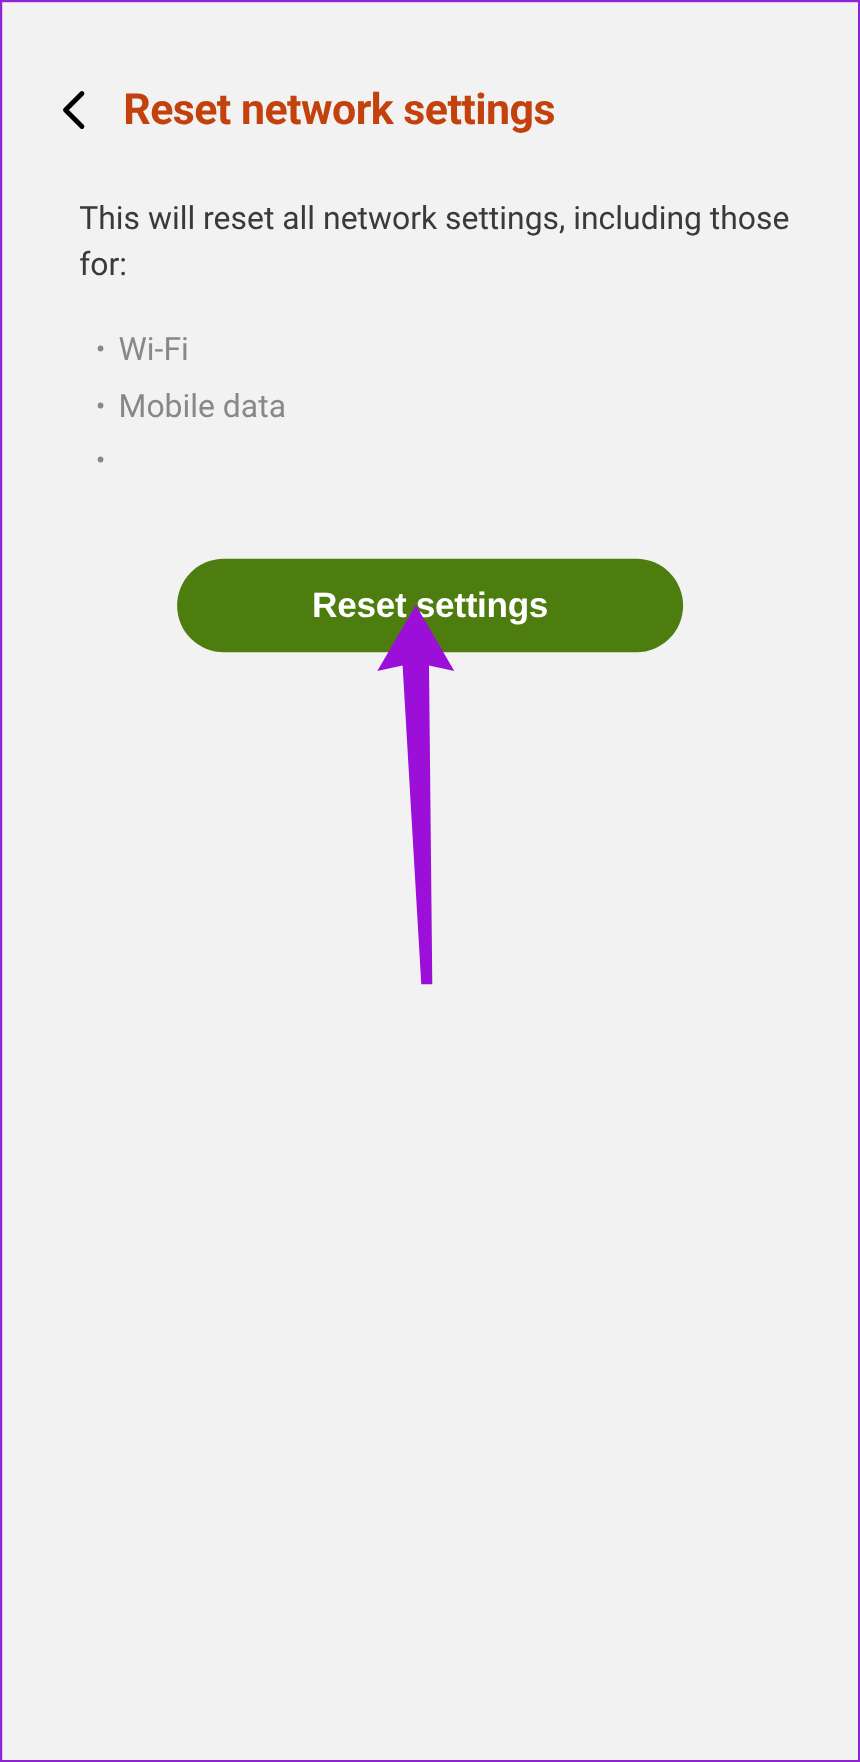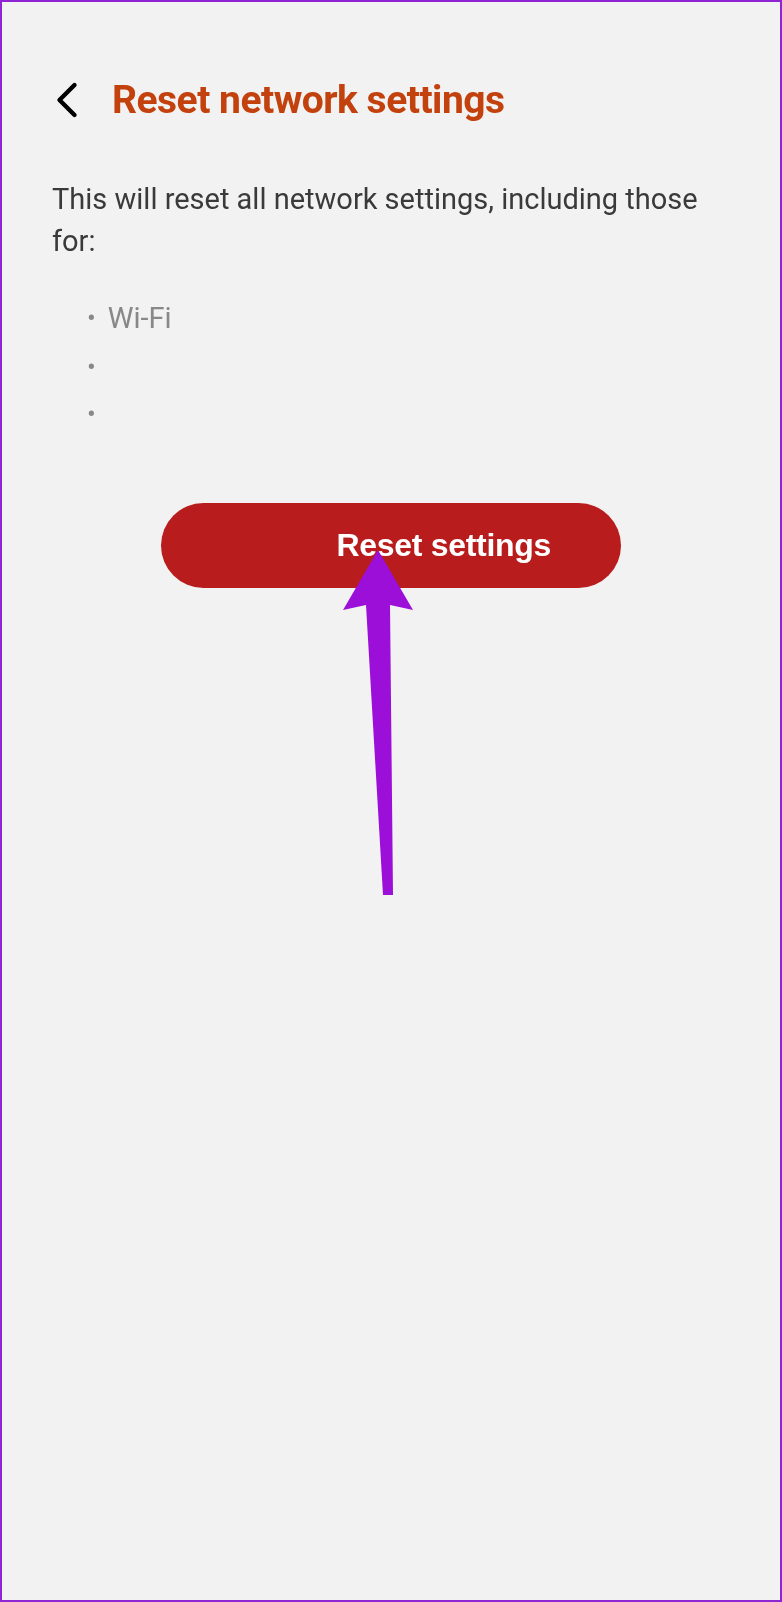--- a/index.html
+++ b/index.html
@@ -36,20 +36,21 @@
       font-weight: 700;
       color: #c2410c;
       letter-spacing: -0.5px;
       text-align: right;
     }
     .description {
       padding: 25px 50px 0 50px;
       font-size: 29px;
       color: #3a3a3a;
       line-height: 1.45;
+      margin-left: 20px;
     }
     .bullet-list {
       padding: 30px 50px 0 85px;
     }
     .bullet-item {
       display: flex;
       align-items: center;
       gap: 12px;
       font-size: 29px;
       color: #888;
@@ -58,31 +59,30 @@
     .bullet-dot {
       font-size: 26px;
       color: #888;
     }
     .button-wrap {
       display: flex;
       justify-content: center;
       margin-top: 65px;
     }
     .reset-button {
-      background: #b91c1c;
+      background: #4d7c0f;
       color: #fff;
       border: none;
       border-radius: 50px;
       padding: 24px 70px;
       font-size: 32px;
       font-weight: 600;
       cursor: pointer;
       min-width: 460px;
       letter-spacing: -0.3px;
-      text-align: right;
     }
     .arrow-annotation {
       position: absolute;
       left: 336px;
       top: 548px;
       width: 100px;
       height: 345px;
       pointer-events: none;
     }
     .arrow-annotation svg {
@@ -104,20 +104,21 @@
 
 <div class="description">This will reset all network settings, including those for:</div>
 
 <div class="bullet-list">
   <div class="bullet-item">
     <span class="bullet-dot">•</span>
     <span>Wi-Fi</span>
   </div>
   <div class="bullet-item">
     <span class="bullet-dot">•</span>
+    <span>Mobile data</span>
   </div>
   <div class="bullet-item">
     <span class="bullet-dot">•</span>
   </div>
 </div>
 
 <div class="button-wrap">
   <button class="reset-button">Reset settings</button>
 </div>
 

